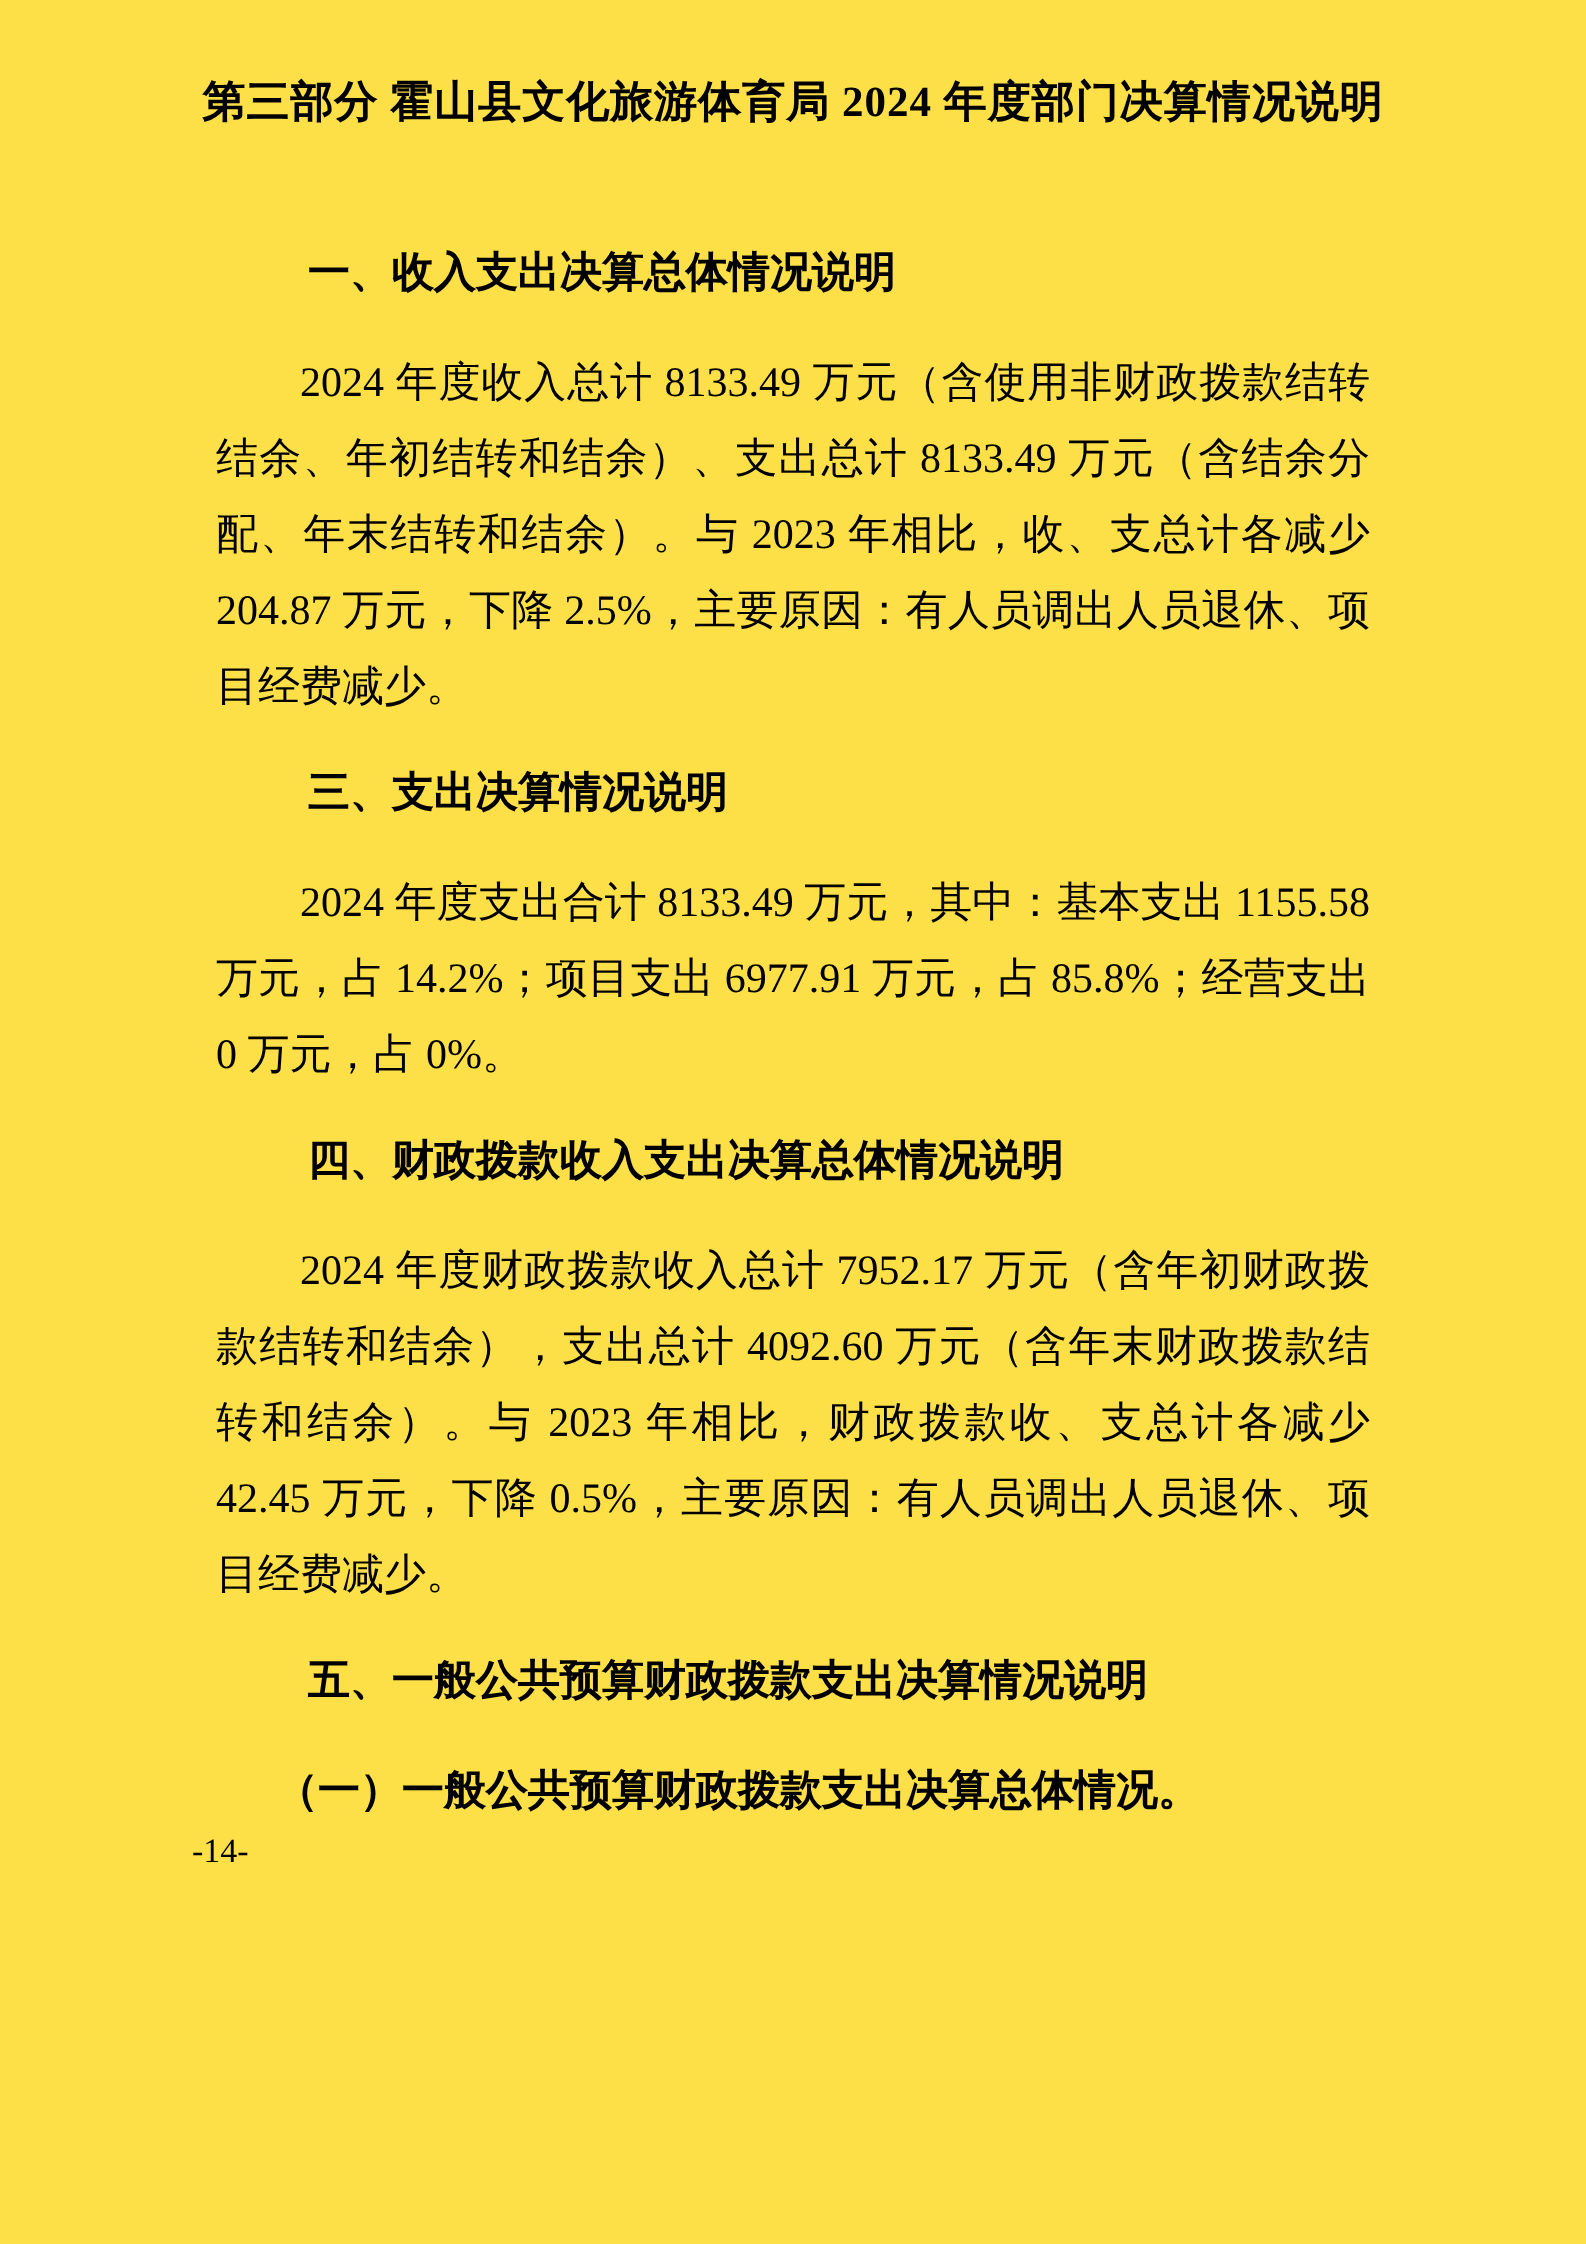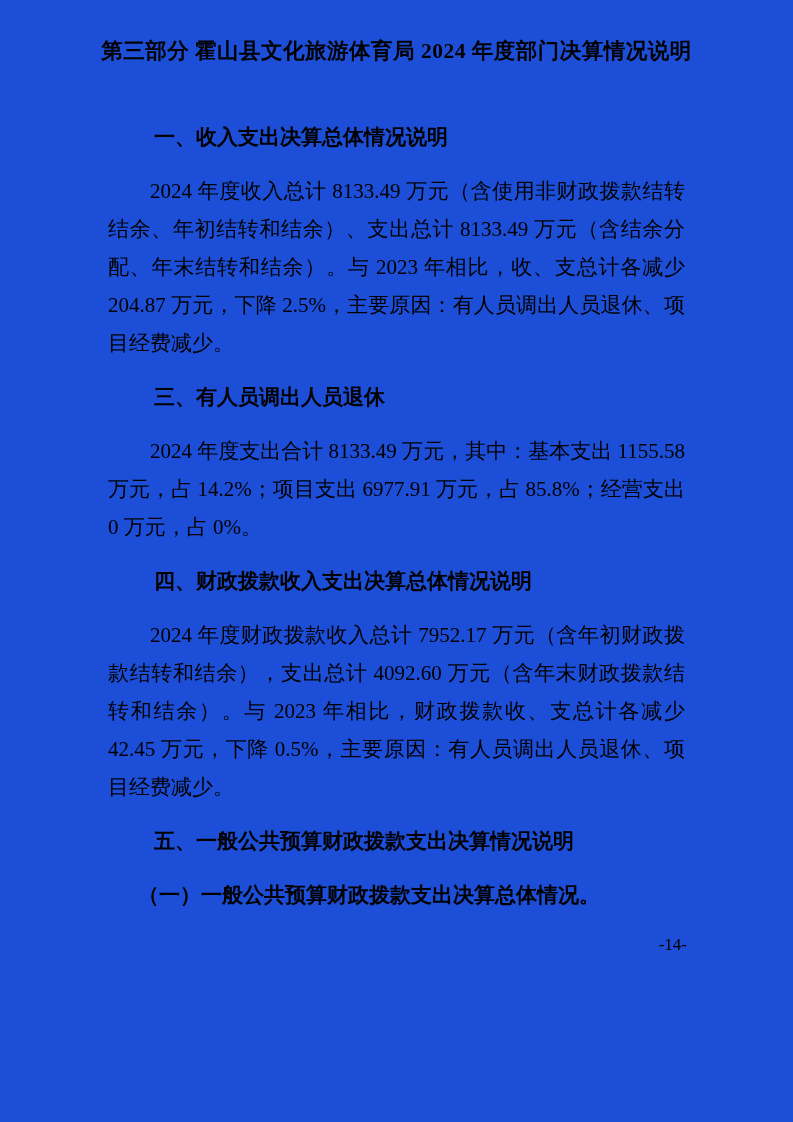--- a/index.html
+++ b/index.html
@@ -5,21 +5,21 @@
   html, body {
     margin: 0;
     padding: 0;
     background: #ffffff;
   }
   .page {
     position: relative;
     width: 793px;
     height: 1122px;
     margin: 0 auto;
-    background: #1d4ed8;
+    background: #fde047;
     box-sizing: border-box;
     padding: 34px 96px 0 96px;
     color: #000000;
     font-family: "Liberation Serif", serif;
     overflow: hidden;
   }
   .doc-title {
     font-size: 21.5px;
     font-weight: bold;
     text-align: center;
@@ -51,43 +51,43 @@
     line-height: 38px;
     text-indent: 2em;
     text-align: justify;
     text-justify: inter-character;
     margin: 12px;
     font-family: "Liberation Serif", serif;
   }
   .page-number {
     font-size: 17px;
     line-height: 20px;
-    text-align: right;
+    text-align: left;
     padding-right: 10px;
-    margin-top: 21px;
+    margin-top: 2px;
     font-family: "Liberation Serif", serif;
   }
 </style>
 </head>
 <body>
 
 <div class="page">
 
   <h1 class="doc-title">第三部分 霍山县文化旅游体育局 2024 年度部门决算情况说明</h1>
 
   <section>
     <h2 class="sec-heading">一、收入支出决算总体情况说明</h2>
     <p class="para">2024 年度收入总计 8133.49 万元（含使用非财政拨款结转结余、年初结转和结余）、支出总计 8133.49 万元（含结余分配、年末结转和结余）。与 2023 年相比，收、支总计各减少 204.87 万元，下降 2.5%，主要原因：有人员调出人员退休、项目经费减少。</p>
   </section>
 
   <section>
   </section>
 
   <section>
-    <h2 class="sec-heading">三、有人员调出人员退休</h2>
+    <h2 class="sec-heading">三、支出决算情况说明</h2>
     <p class="para">2024 年度支出合计 8133.49 万元，其中：基本支出 1155.58 万元，占 14.2%；项目支出 6977.91 万元，占 85.8%；经营支出 0 万元，占 0%。</p>
   </section>
 
   <section>
     <h2 class="sec-heading">四、财政拨款收入支出决算总体情况说明</h2>
     <p class="para">2024 年度财政拨款收入总计 7952.17 万元（含年初财政拨款结转和结余），支出总计 4092.60 万元（含年末财政拨款结转和结余）。与 2023 年相比，财政拨款收、支总计各减少 42.45 万元，下降 0.5%，主要原因：有人员调出人员退休、项目经费减少。</p>
   </section>
 
   <section>
     <h2 class="sec-heading">五、一般公共预算财政拨款支出决算情况说明</h2>

